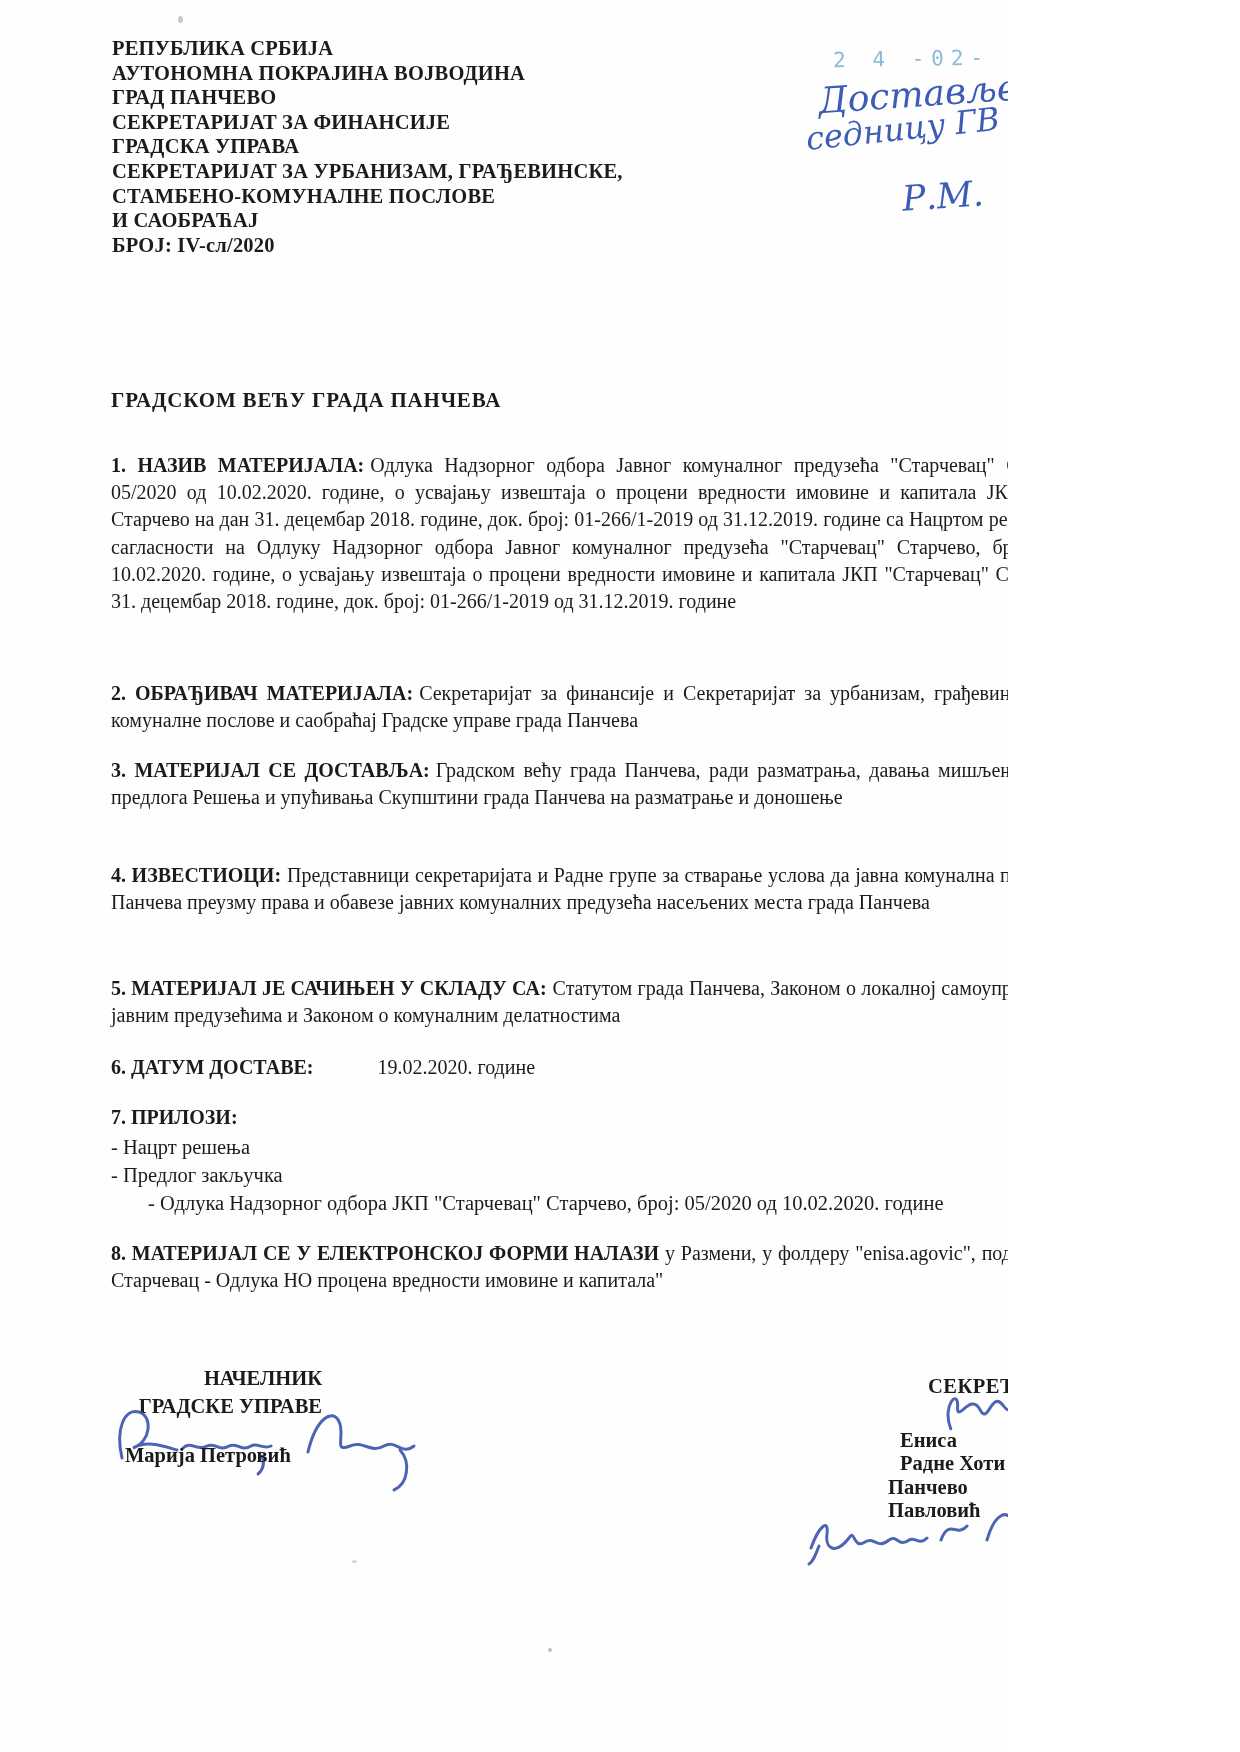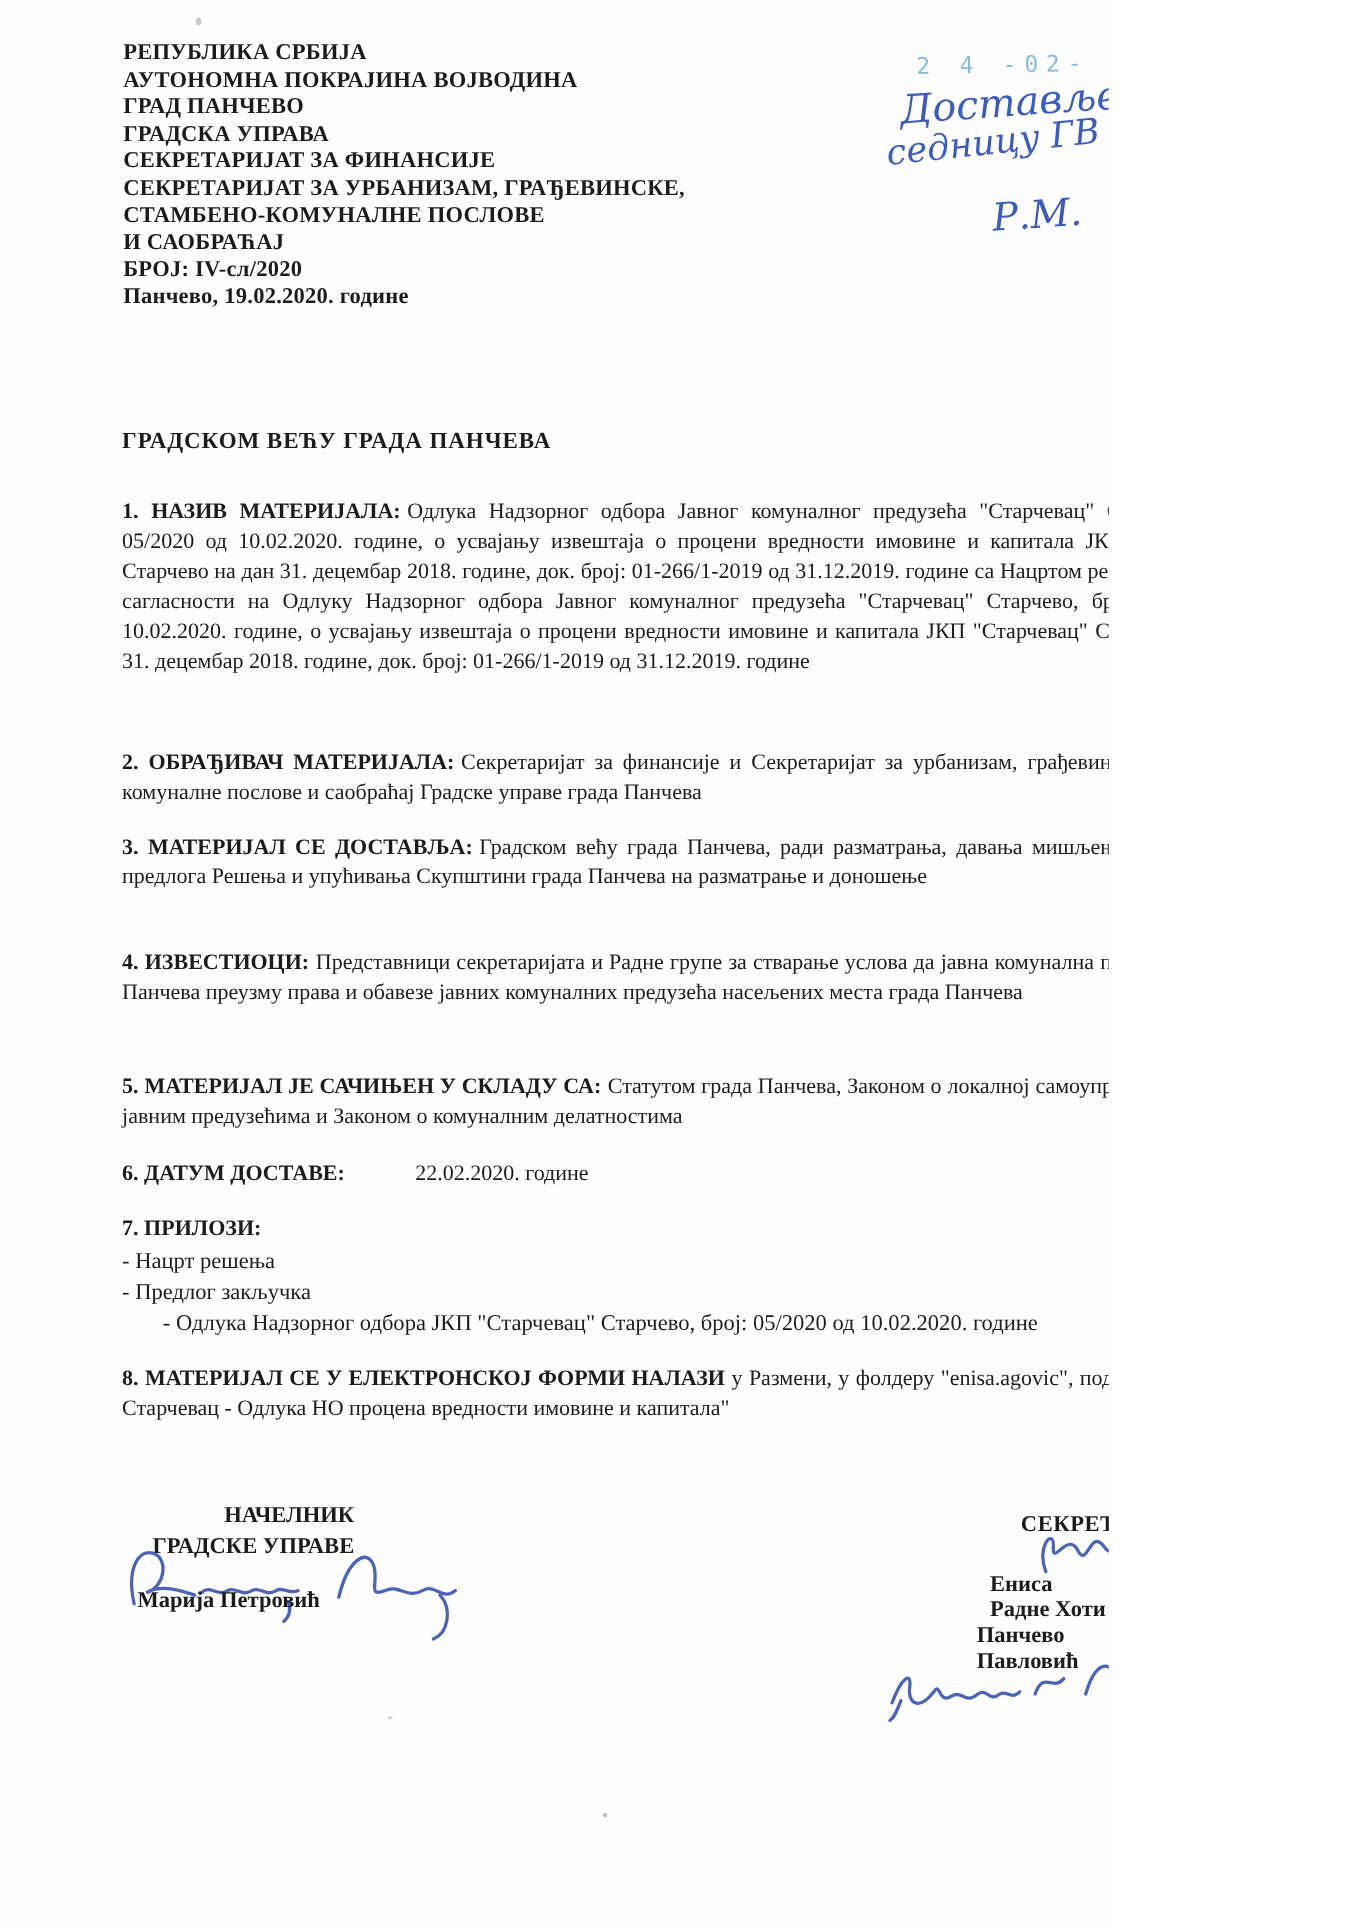--- a/index.html
+++ b/index.html
@@ -60,27 +60,26 @@
 </style>
 </head>
 <body>
 
 <div class="page">
 
   <div class="header">
     <div>РЕПУБЛИКА СРБИЈА</div>
     <div>АУТОНОМНА ПОКРАЈИНА ВОЈВОДИНА</div>
     <div>ГРАД ПАНЧЕВО</div>
+    <div>СЕКРЕТАРИЈАТ ЗА ФИНАНСИЈЕ</div>
     <div>ГРАДСКА УПРАВА</div>
-    <div>СЕКРЕТАРИЈАТ ЗА ФИНАНСИЈЕ</div>
     <div>СЕКРЕТАРИЈАТ ЗА УРБАНИЗАМ, ГРАЂЕВИНСКЕ,</div>
     <div>СТАМБЕНО-КОМУНАЛНЕ ПОСЛОВЕ</div>
     <div>И САОБРАЋАЈ</div>
     <div>БРОЈ: IV-сл/2020</div>
-    <div>Панчево, 19.02.2020. године</div>
   </div>
 
   <div class="stamp">2 4 -02- 2020</div>
   <div class="hw hw1">Достављено за</div>
   <div class="hw hw2">седницу ГВ у 15,10 ч</div>
   <div class="hw hw3">Р.М.</div>
   <svg class="sig-svg" style="left:1140px;top:150px;" width="60" height="40" viewBox="0 0 60 40">
     <path d="M8,14 C18,8 34,6 50,4 M6,24 C18,18 34,16 52,13" stroke="#3d5cb5" stroke-width="3" fill="none" stroke-linecap="round"></path>
   </svg>
   <svg class="sig-svg" style="left:1018px;top:12px;" width="30" height="26" viewBox="0 0 30 26">
@@ -103,21 +102,21 @@
 
   <p class="para" style="top:862px;">
     <b>4. ИЗВЕСТИОЦИ:</b><span>Представници секретаријата и Радне групе за стварање услова да јавна комунална предузећа града Панчева преузму права и обавезе јавних комуналних предузећа насељених места града Панчева</span>
   </p>
 
   <p class="para" style="top:975px;">
     <b>5. МАТЕРИЈАЛ ЈЕ САЧИЊЕН У СКЛАДУ СА:</b><span>Статутом града Панчева, Законом о локалној самоуправи, Законом о јавним предузећима и Законом о комуналним делатностима</span>
   </p>
 
   <p class="para plain" style="top:1054px;">
-    <b>6.  ДАТУМ ДОСТАВЕ:</b><span class="date-value">22.02.2020. године</span>
+    <b>6.  ДАТУМ ДОСТАВЕ:</b><span class="date-value">19.02.2020. године</span>
   </p>
 
   <p class="para plain" style="top:1104px;">
     <b>7. ПРИЛОЗИ:</b>
   </p>
   <div class="para plain attach-line" style="top:1161px;">- Предлог закључка</div>
   <div class="para plain attach-line" style="top:1133px;">- Нацрт решења</div>
   <div class="para plain attach-line" style="top:1189px;margin-left:37px;">- Одлука Надзорног одбора ЈКП "Старчевац" Старчево, број: 05/2020 од 10.02.2020. године</div>
 
   <p class="para" style="top:1240px;">

